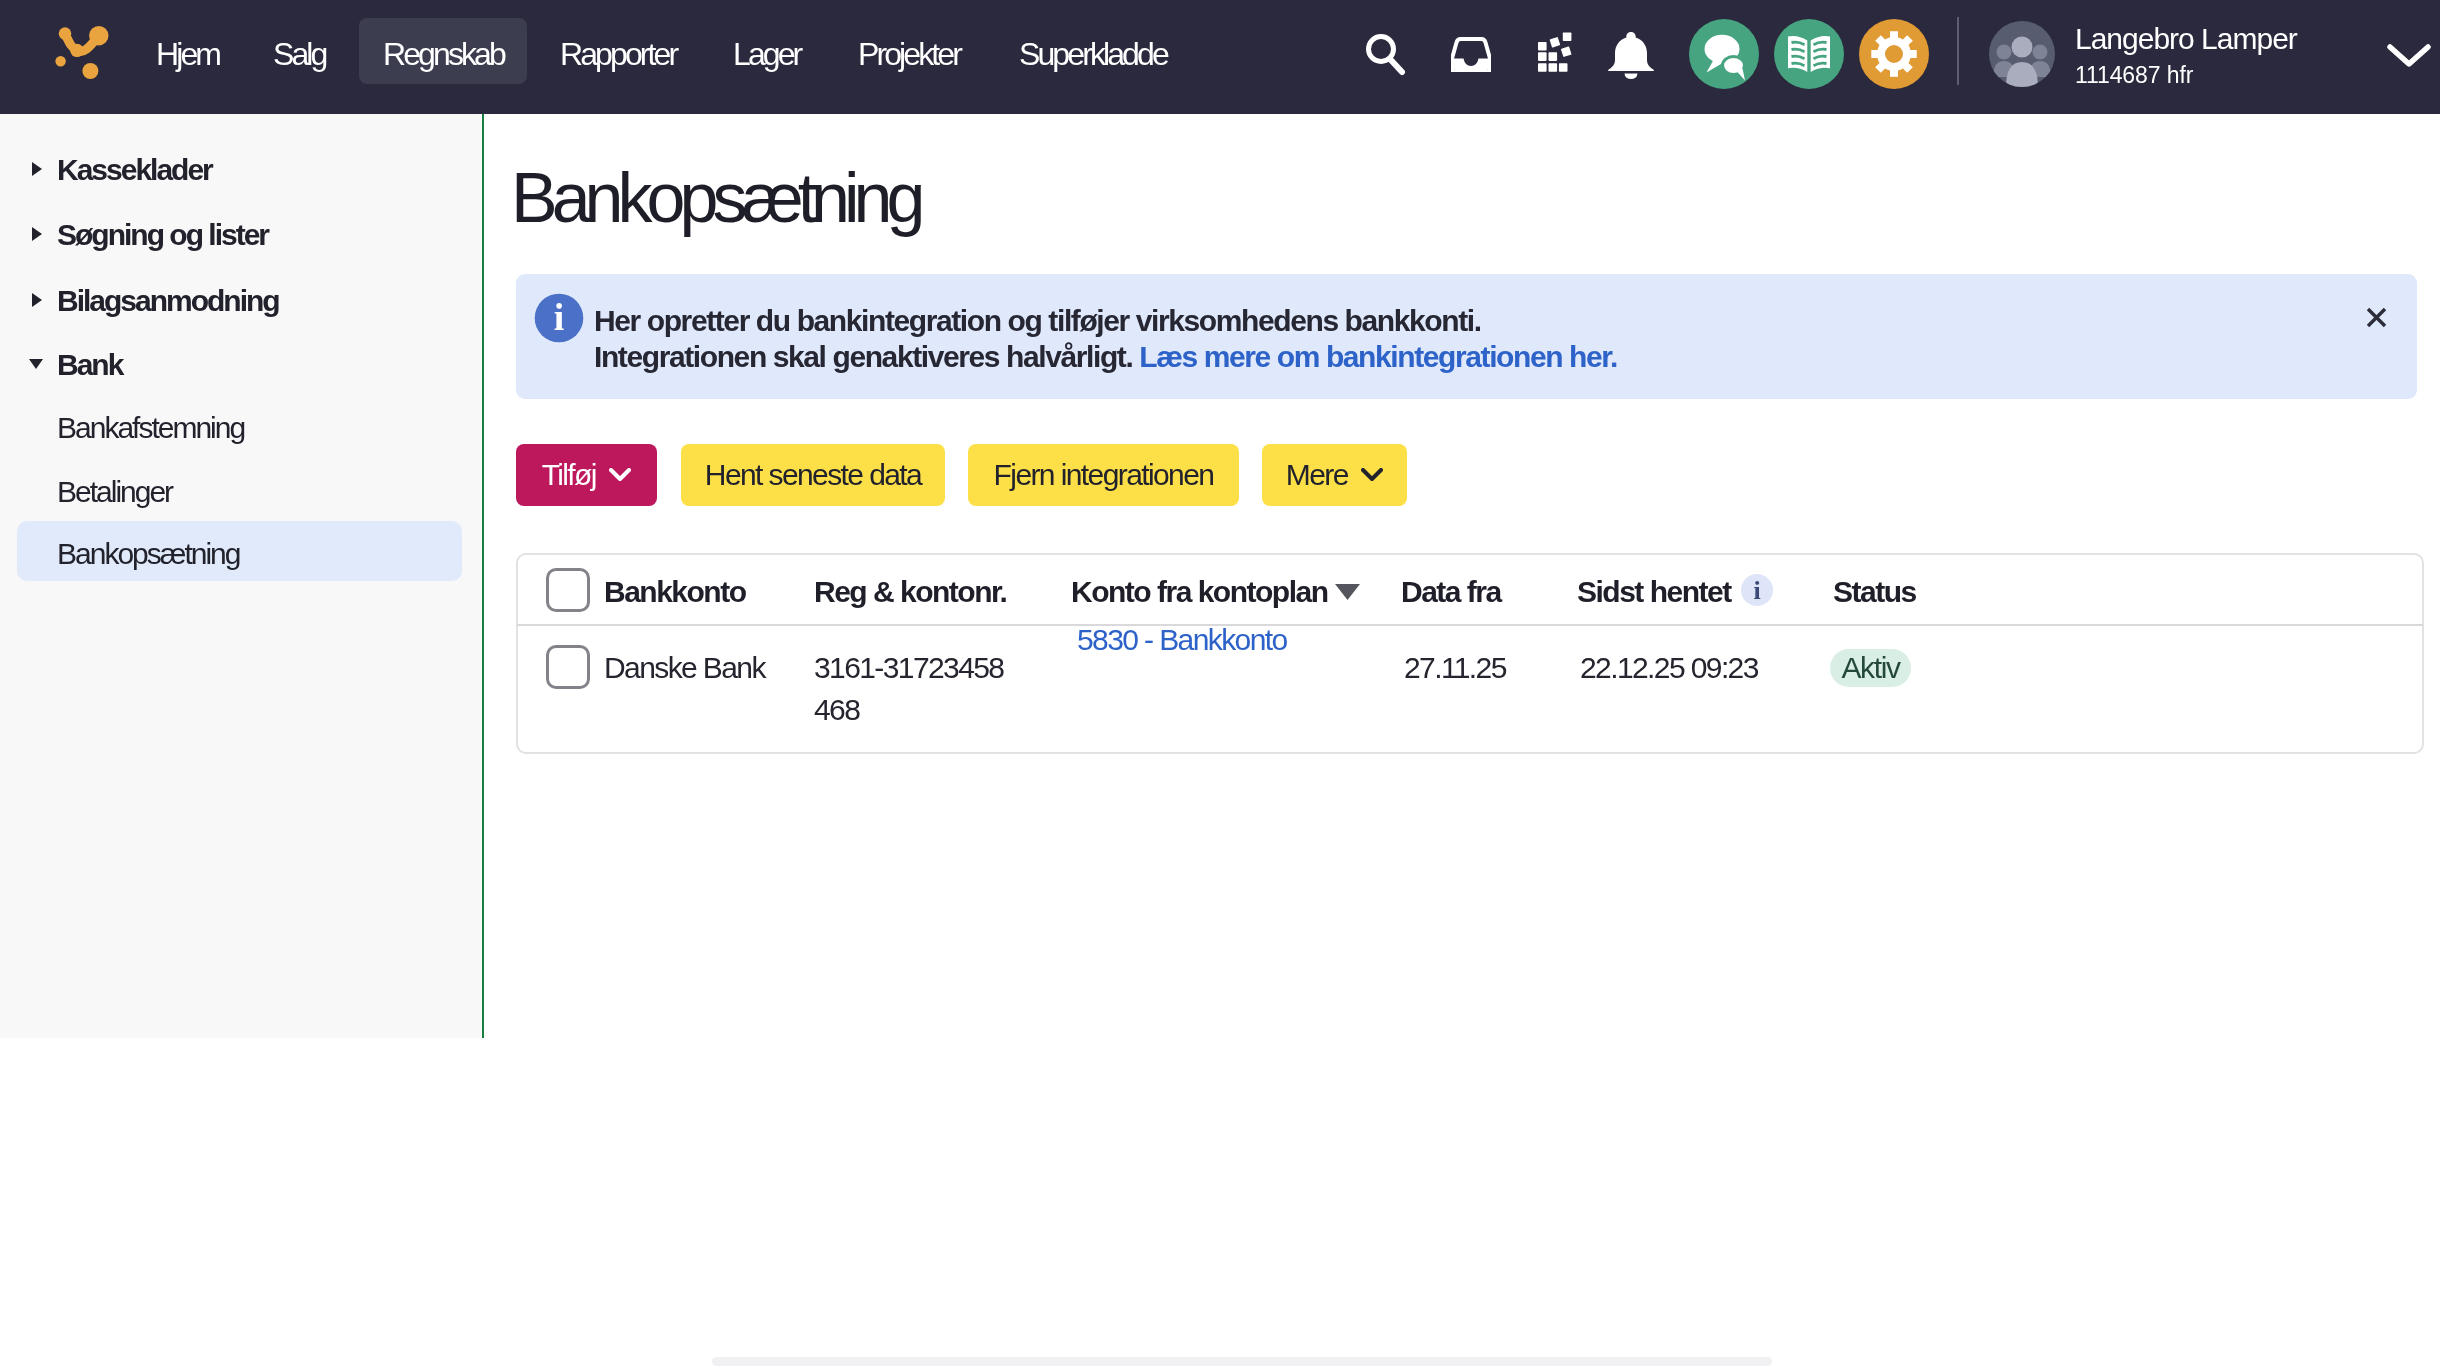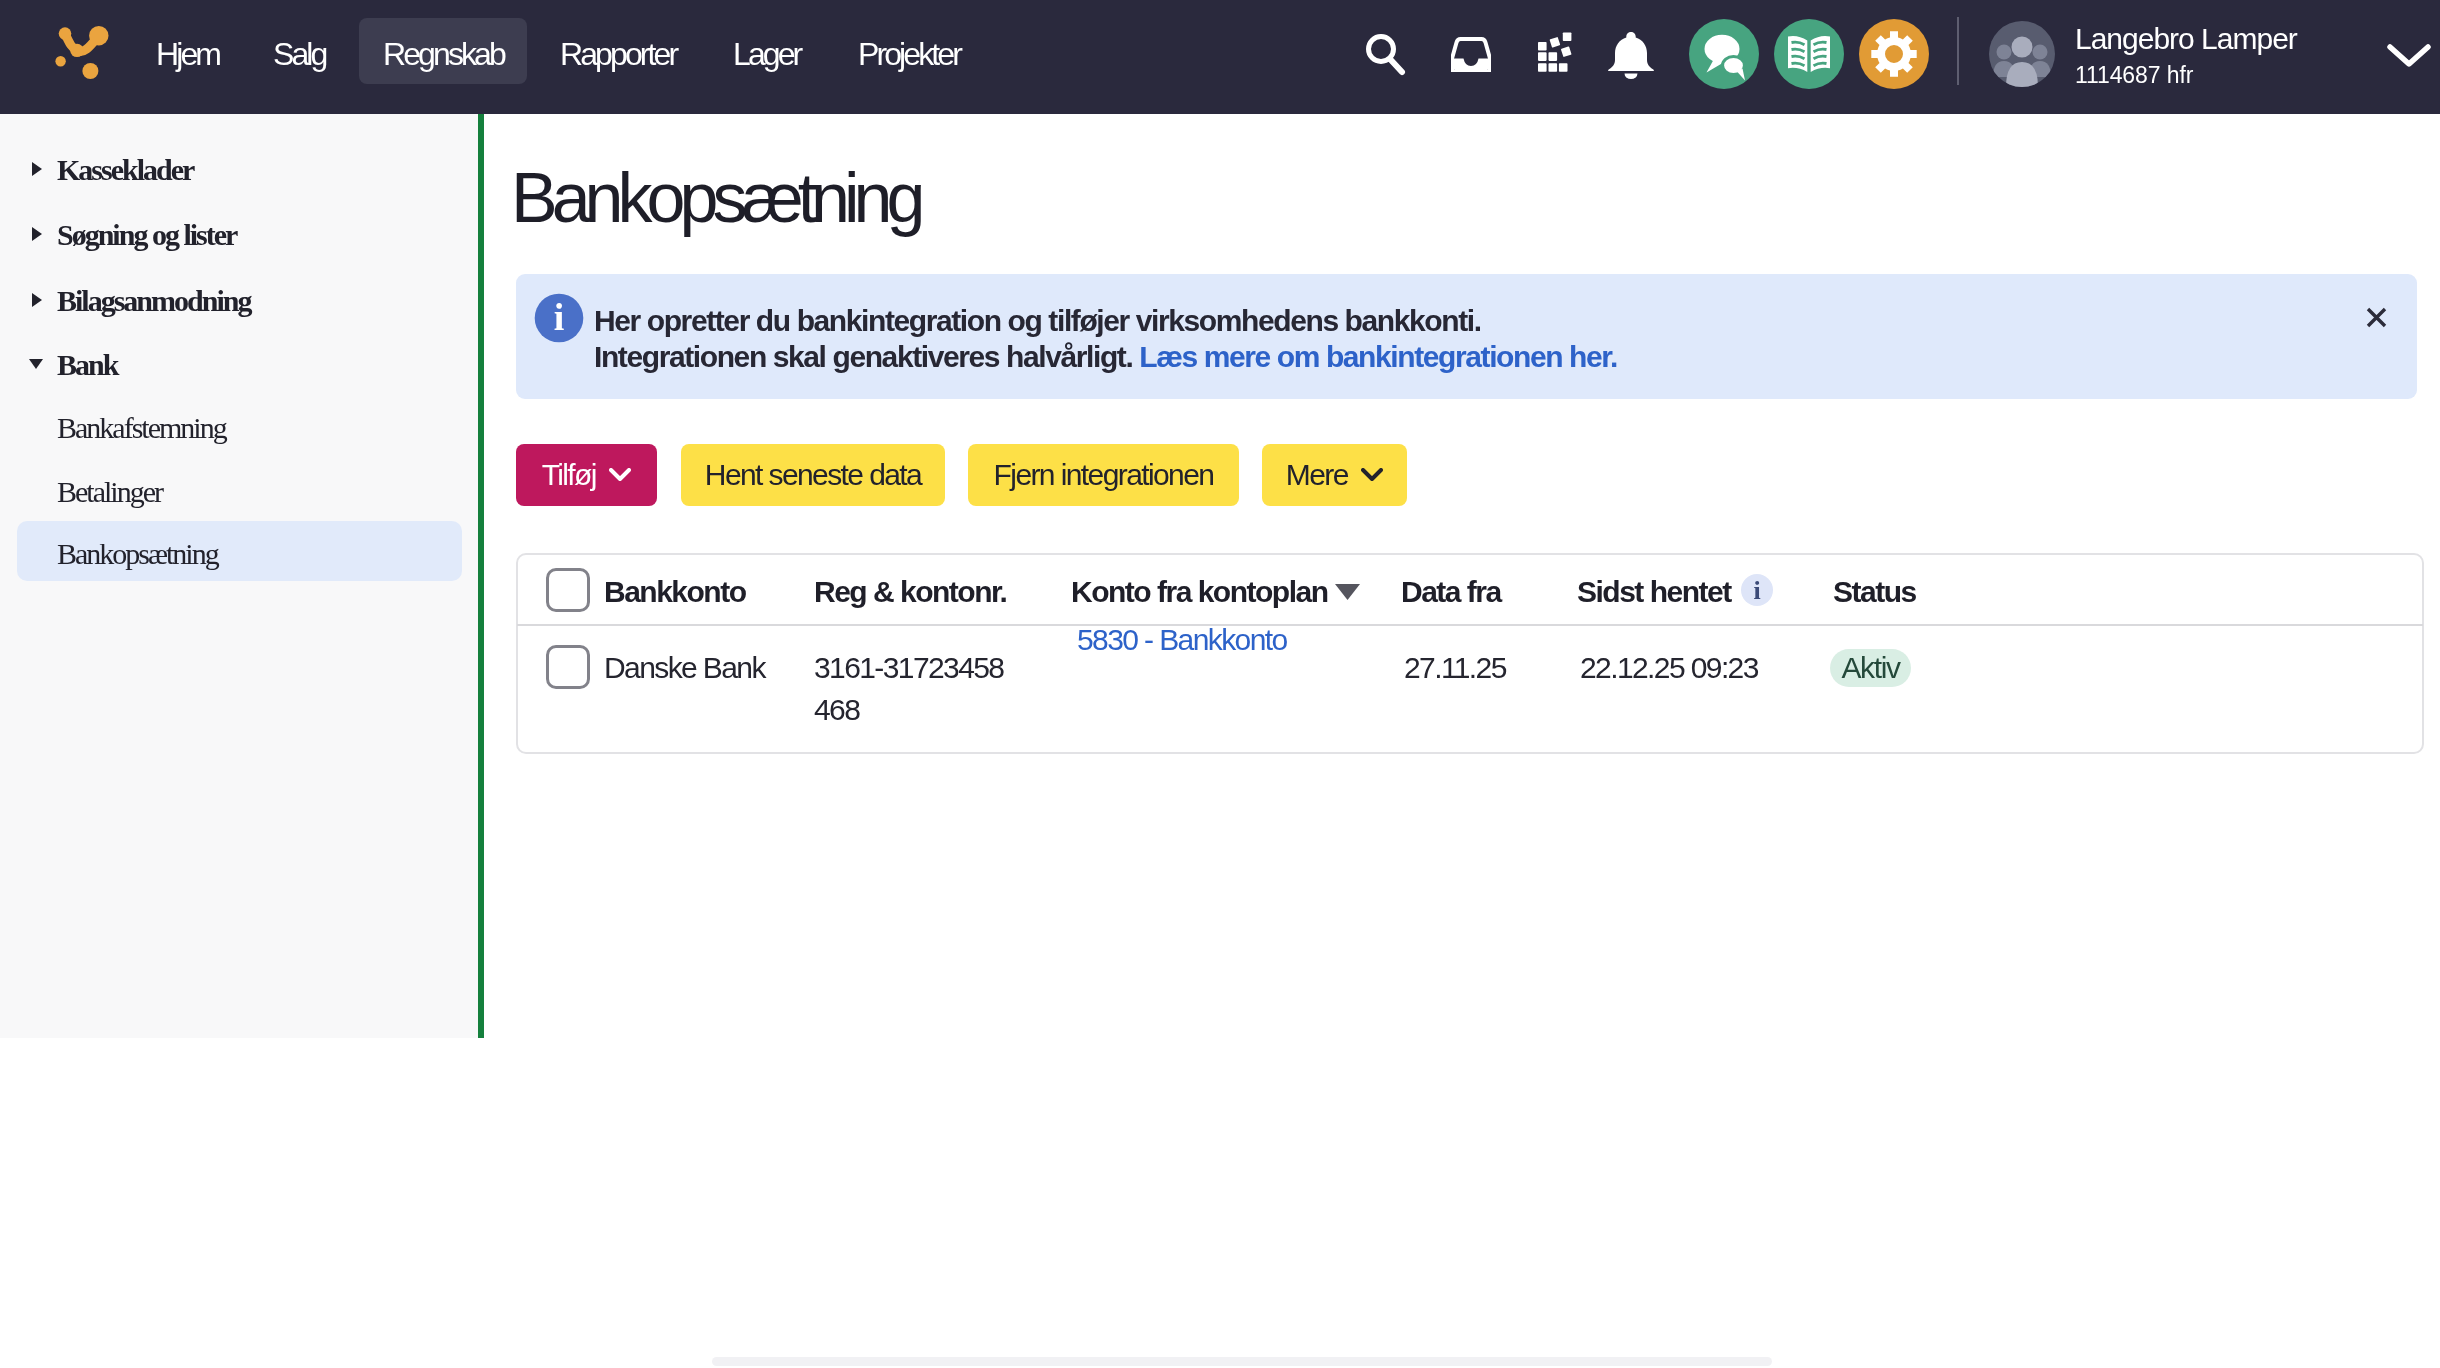--- a/index.html
+++ b/index.html
@@ -6,21 +6,21 @@
     font-family:"Liberation Sans", sans-serif; }
   .abs { position:absolute; }
   
   #topbar { position:absolute; left:0; top:0; width:2440px; height:114px; background:#2a293d;padding-left:36px; }
   .navitem { position:absolute; top:0; height:108px; display:flex; align-items:center;
     color:#fff; font-size:32px; letter-spacing:-2.9px; white-space:nowrap; }
   #navpill { position:absolute; left:359px; top:18px; width:168px; height:66px;
     background:#3d3d50; border-radius:8px; }
   
   #sidebar { position:absolute; left:0; top:114px; width:484px; height:924px;
-    background:#f8f8f9; border-right:6px solid #15803d;font-family:Liberation Serif, serif; }
+    background:#f8f8f9; border-right:2px solid #15803d; }
   .side { position:absolute; left:57px; color:#22222c; font-size:30px; letter-spacing:-2px;
     white-space:nowrap; }
   .side.b { font-weight:bold; }
   .tri { position:absolute; }
   #selpill { position:absolute; left:17px; top:407px; width:445px; height:60px;
     background:#e1eafa; border-radius:10px; }
   
   #h1 { position:absolute; left:511px; top:158px; color:#1e1e28; font-size:70px;
     letter-spacing:-6px; white-space:nowrap; }
   #infobox { position:absolute; left:516px; top:274px; width:1901px; height:125px;
@@ -59,20 +59,21 @@
       <circle cx="38.4" cy="55" r="8"></circle>
     </g>
   </svg>
   <div class="navitem" style="left:156px">Hjem</div>
   <div class="navitem" style="left:273px">Salg</div>
   <div id="navpill"></div>
   <div class="navitem" style="left:383px">Regnskab</div>
   <div class="navitem" style="left:560px">Rapporter</div>
   <div class="navitem" style="left:733px">Lager</div>
   <div class="navitem" style="left:858px">Projekter</div>
+  <div class="navitem" style="left:1019px">Superkladde</div>
 
   <svg class="abs" style="left:1362px;top:31px" width="46" height="46" viewBox="0 0 46 46">
     <circle cx="19" cy="18" r="12.5" fill="none" stroke="#fff" stroke-width="5"></circle>
     <line x1="28" y1="28" x2="40" y2="41" stroke="#fff" stroke-width="6" stroke-linecap="round"></line>
   </svg>
 
   <svg class="abs" style="left:1451px;top:37px" width="40" height="35" viewBox="0 0 40 35">
     <path d="M9.5,2 h21 q3,0 4,3.5 l4.5,16 v10 q0,3.5 -3.5,3.5 H4.5 q-3.5,0 -3.5,-3.5 v-10 L5.5,5.5 q1,-3.5 4,-3.5 z" fill="none" stroke="#fff" stroke-width="4" stroke-linejoin="round"></path>
     <path d="M2,21.5 h10.5 q1.5,7.5 7.5,7.5 t7.5,-7.5 H38 v9 q0,2.5 -2.5,2.5 h-31 q-2.5,0 -2.5,-2.5 z" fill="#fff"></path>
   </svg>

